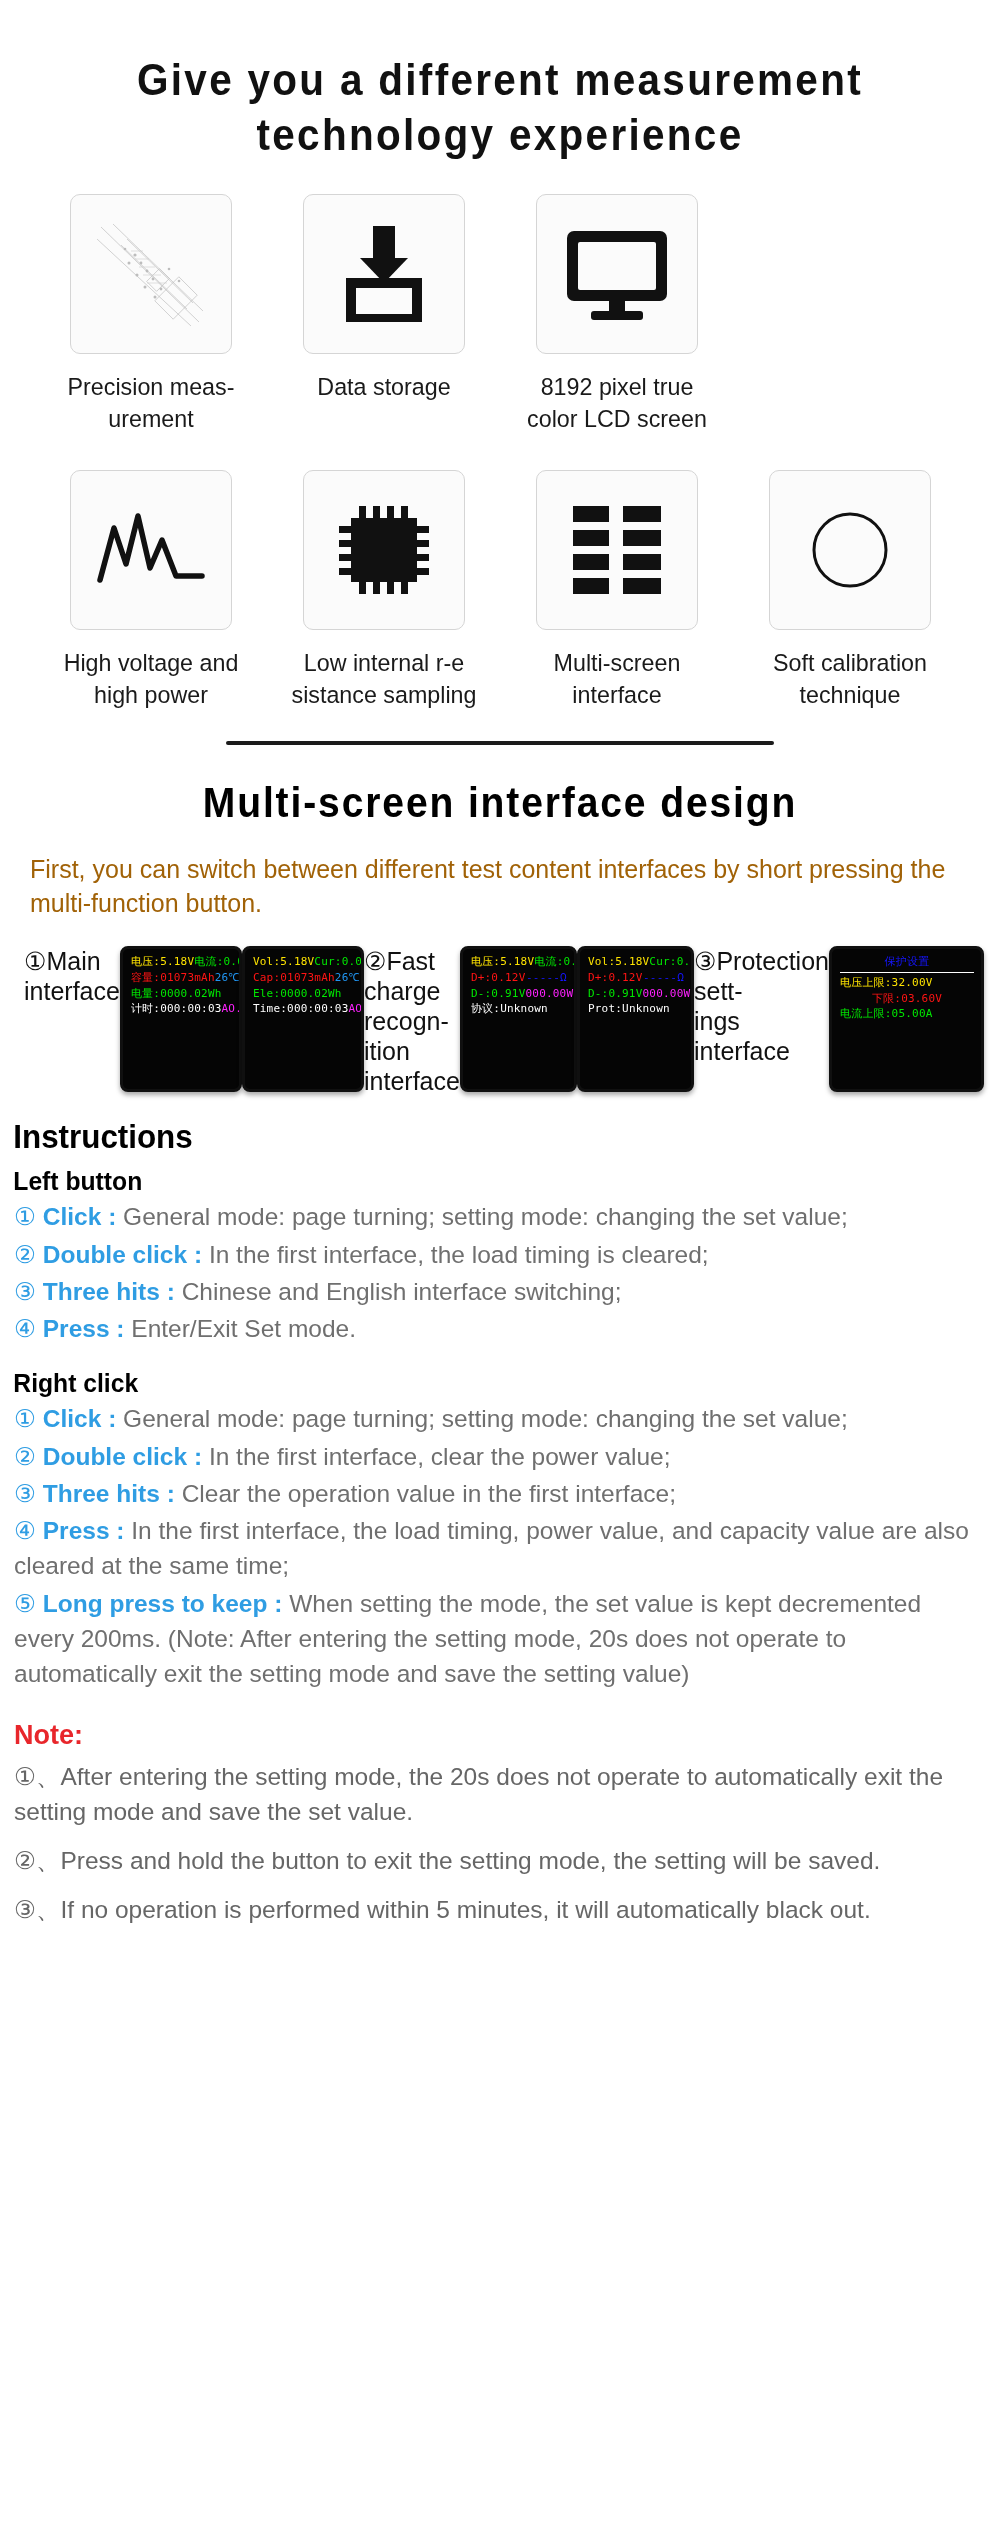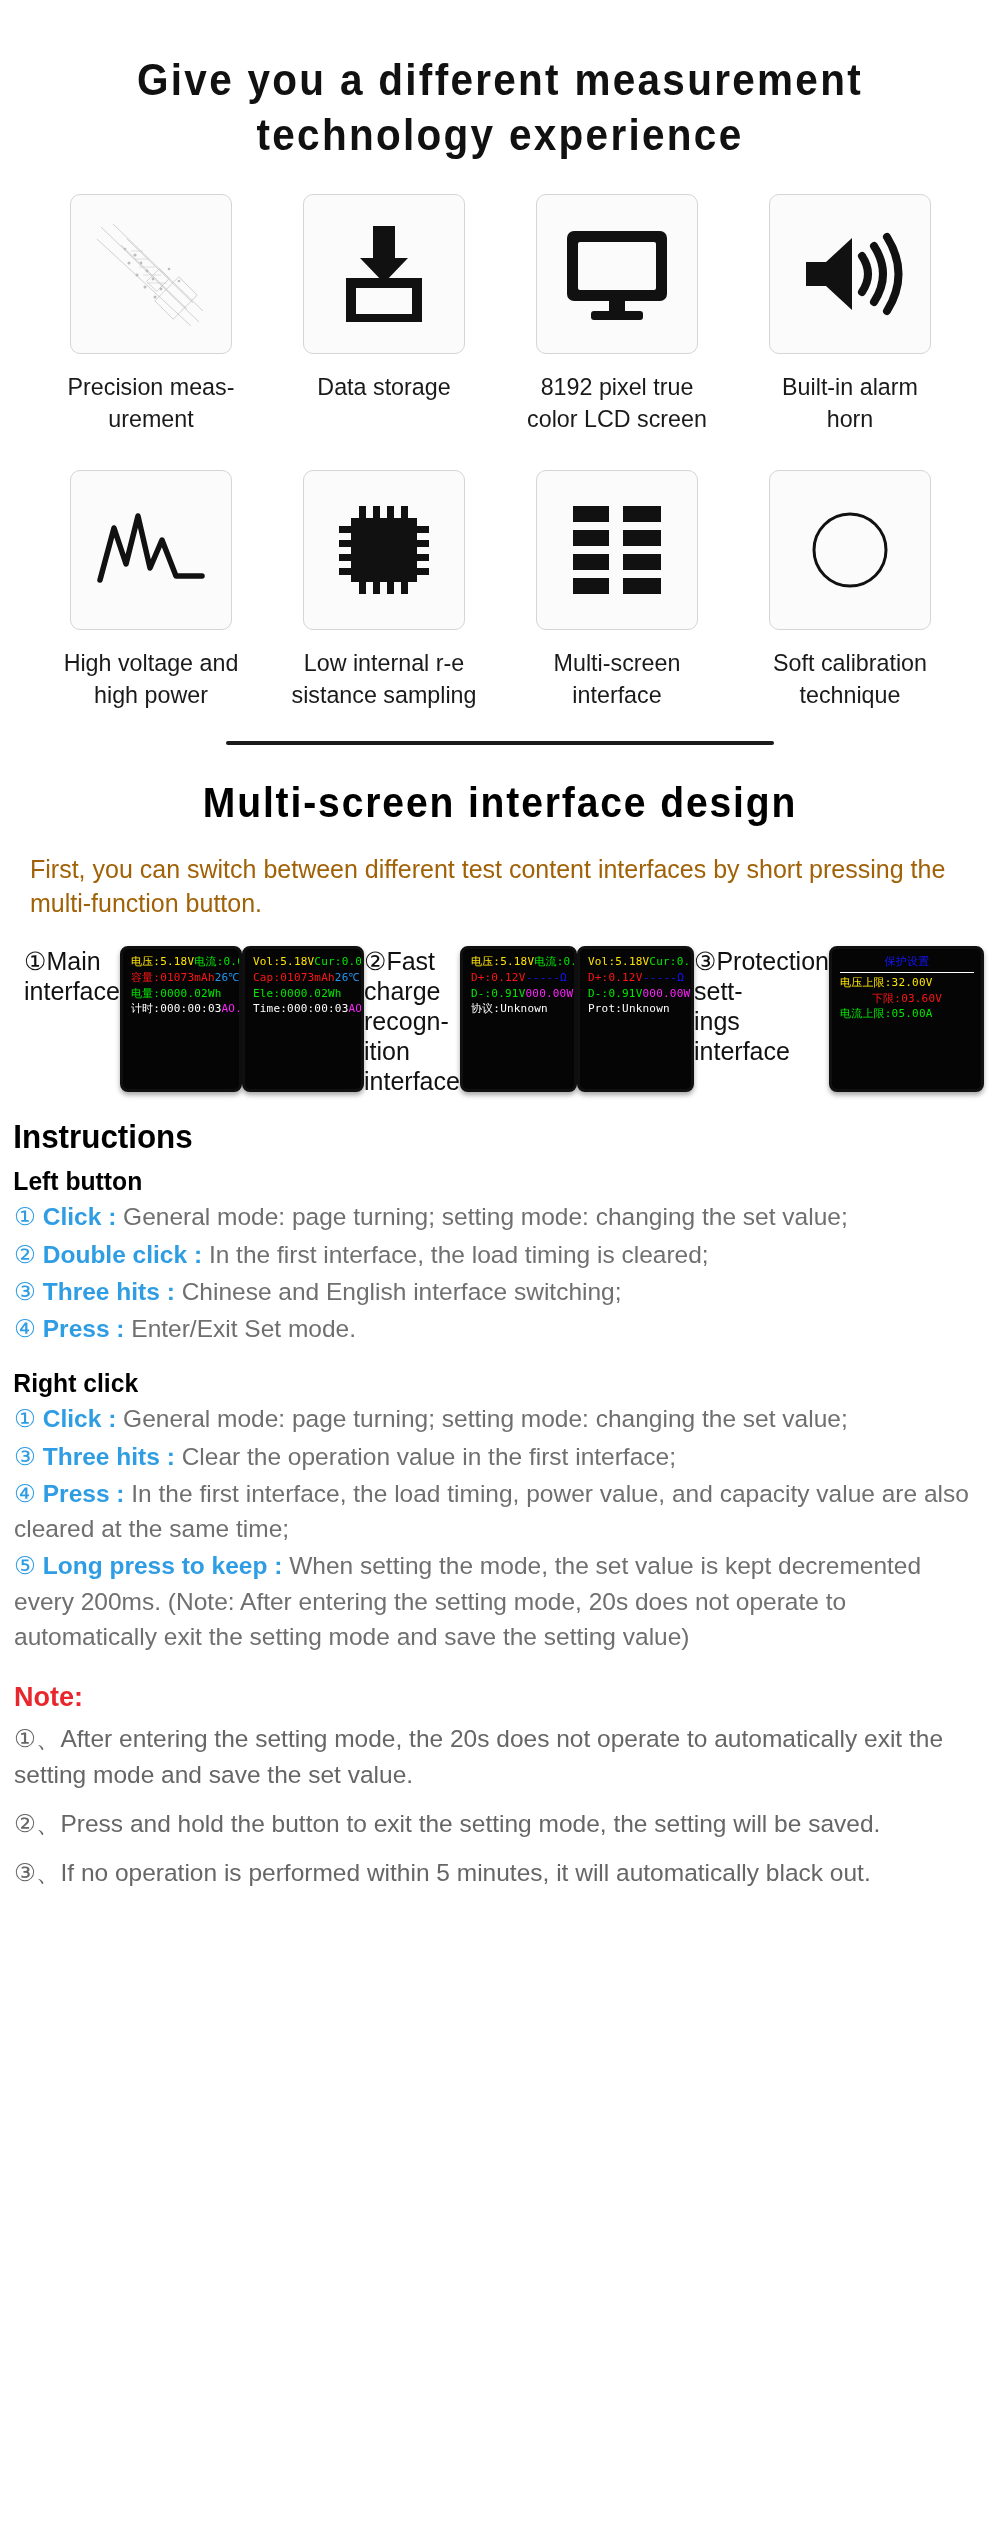--- a/index.html
+++ b/index.html
@@ -269,32 +269,20 @@
           <rect x="6" y="8" width="100" height="70" rx="7" fill="#111"></rect>
           <rect x="17" y="19" width="78" height="48" rx="2" fill="#fbfbfb"></rect>
           <rect x="48" y="78" width="16" height="12" fill="#111"></rect>
           <rect x="30" y="88" width="52" height="9" rx="3" fill="#111"></rect>
         </svg>
       </div>
       <div class="feature-label">8192 pixel true
 color LCD screen</div>
     </div>
 
-    <div class="feature-cell">
-      <div class="feature-box">
-        <svg class="ic" width="112" height="96" viewBox="0 0 112 96">
-          <path d="M12 36 L32 36 L58 12 L58 84 L32 60 L12 60 Z" fill="#111"></path>
-          <path d="M68 30 Q80 48 68 66" stroke="#111" stroke-width="8" fill="none" stroke-linecap="round"></path>
-          <path d="M80 20 Q98 48 80 76" stroke="#111" stroke-width="8" fill="none" stroke-linecap="round"></path>
-          <path d="M93 11 Q116 48 93 85" stroke="#111" stroke-width="8" fill="none" stroke-linecap="round"></path>
-        </svg>
-      </div>
-      <div class="feature-label">Built-in alarm
-horn</div>
-    </div>
   </div>
 
   <div class="feature-grid row2">
 
     <div class="feature-cell">
       <div class="feature-box">
         <svg class="ic" width="118" height="96" viewBox="0 0 118 96">
           <polyline points="8,78 22,26 34,62 46,14 58,66 70,38 84,74 110,74" fill="none" stroke="#111" stroke-width="5.5" stroke-linejoin="round" stroke-linecap="round"></polyline>
         </svg>
       </div>
@@ -508,20 +496,21 @@
   <div class="instr-list">
     <div class="instr-item"><span class="marker">①</span> <span class="key">Click :</span><span> General mode: page turning; setting mode: changing the set value;</span></div>
     <div class="instr-item"><span class="marker">②</span> <span class="key">Double click :</span><span> In the first interface, the load timing is cleared;</span></div>
     <div class="instr-item"><span class="marker">③</span> <span class="key">Three hits :</span><span> Chinese and English interface switching;</span></div>
     <div class="instr-item"><span class="marker">④</span> <span class="key">Press :</span><span> Enter/Exit Set mode.</span></div>
   </div>
 
   <div class="sub-head" style="padding-top:20px">Right click</div>
   <div class="instr-list">
     <div class="instr-item"><span class="marker">①</span> <span class="key">Click :</span><span> General mode: page turning; setting mode: changing the set value;</span></div>
+    <div class="instr-item"><span class="marker">②</span> <span class="key">Double click :</span><span> In the first interface, clear the power value;</span></div>
     <div class="instr-item"><span class="marker">③</span> <span class="key">Three hits :</span><span> Clear the operation value in the first interface;</span></div>
     <div class="instr-item"><span class="marker">④</span> <span class="key">Press :</span><span> In the first interface, the load timing, power value, and capacity value are also cleared at the same time;</span></div>
     <div class="instr-item"><span class="marker">⑤</span> <span class="key">Long press to keep :</span><span> When setting the mode, the set value is kept decremented every 200ms. (Note: After entering the setting mode, 20s does not operate to automatically exit the setting mode and save the setting value)</span></div>
   </div>
 
   <div class="note-block">
     <div class="note-title">Note:</div>
     <div class="note-item">①、After entering the setting mode, the 20s does not operate to automatically exit the setting mode and save the set value.</div>
     <div class="note-item">②、Press and hold the button to exit the setting mode, the setting will be saved.</div>
     <div class="note-item">③、If no operation is performed within 5 minutes, it will automatically black out.</div>

